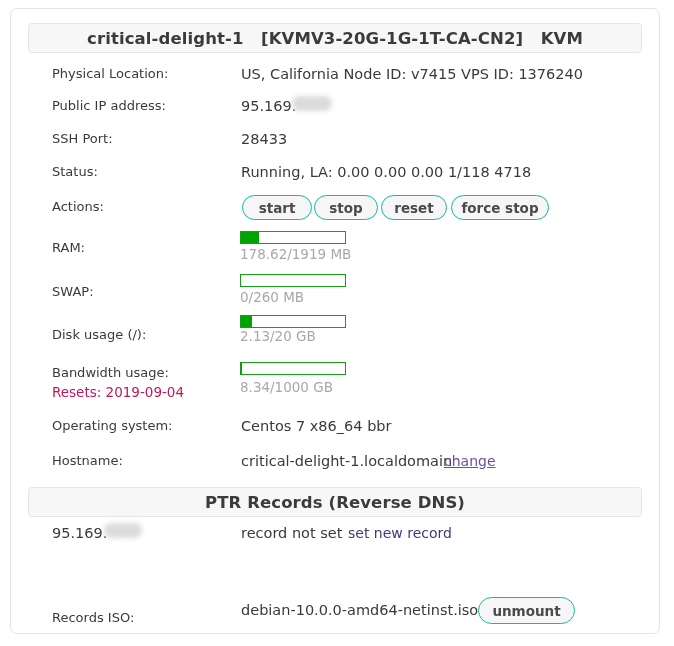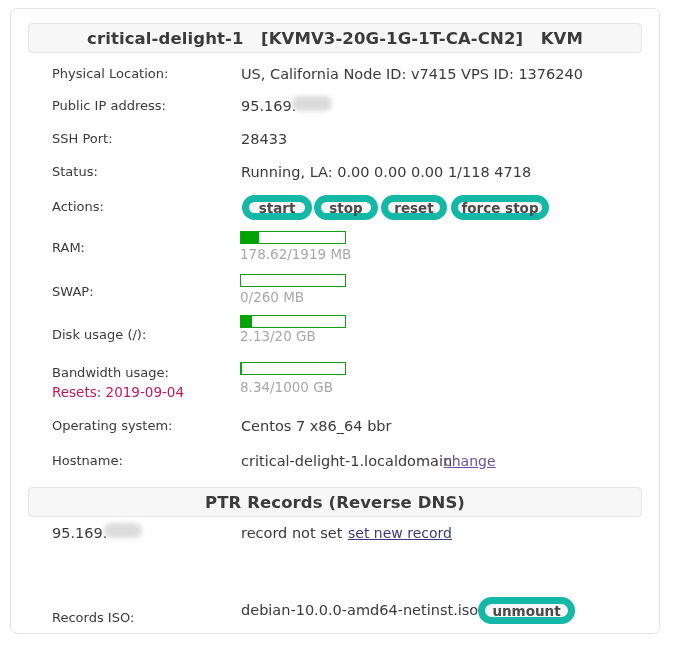--- a/index.html
+++ b/index.html
@@ -79,21 +79,21 @@
     font-size: 13.5px;
     color: #a8a8a8;
     white-space: nowrap;
   }
 
   
   .pill {
     position: absolute;
     height: 25px;
     background: #f6f6f6;
-    border: 7px solid #14b8a6;
+    border: 1px solid #14b8a6;
     border-radius: 13px;
     color: #4a4a4a;
     font-size: 13.5px;
     font-weight: bold;
     font-family: "DejaVu Sans", sans-serif;
     display: flex;
     align-items: center;
     justify-content: center;
     cursor: pointer;
     box-sizing: border-box;
@@ -121,21 +121,20 @@
     font-size: 14px;
     color: #6b4fa0;
     text-decoration: underline;
     cursor: pointer;
     white-space: nowrap;
   }
   .lnk-blue {
     position: absolute;
     font-size: 14px;
     color: #3b3b7a;
-    text-decoration: underline;
     cursor: pointer;
     white-space: nowrap;
   }
   .redact {
     position: absolute;
     background: #d8d8d8;
     border-radius: 7px;
     filter: blur(2.5px);
     opacity: 0.92;
   }

